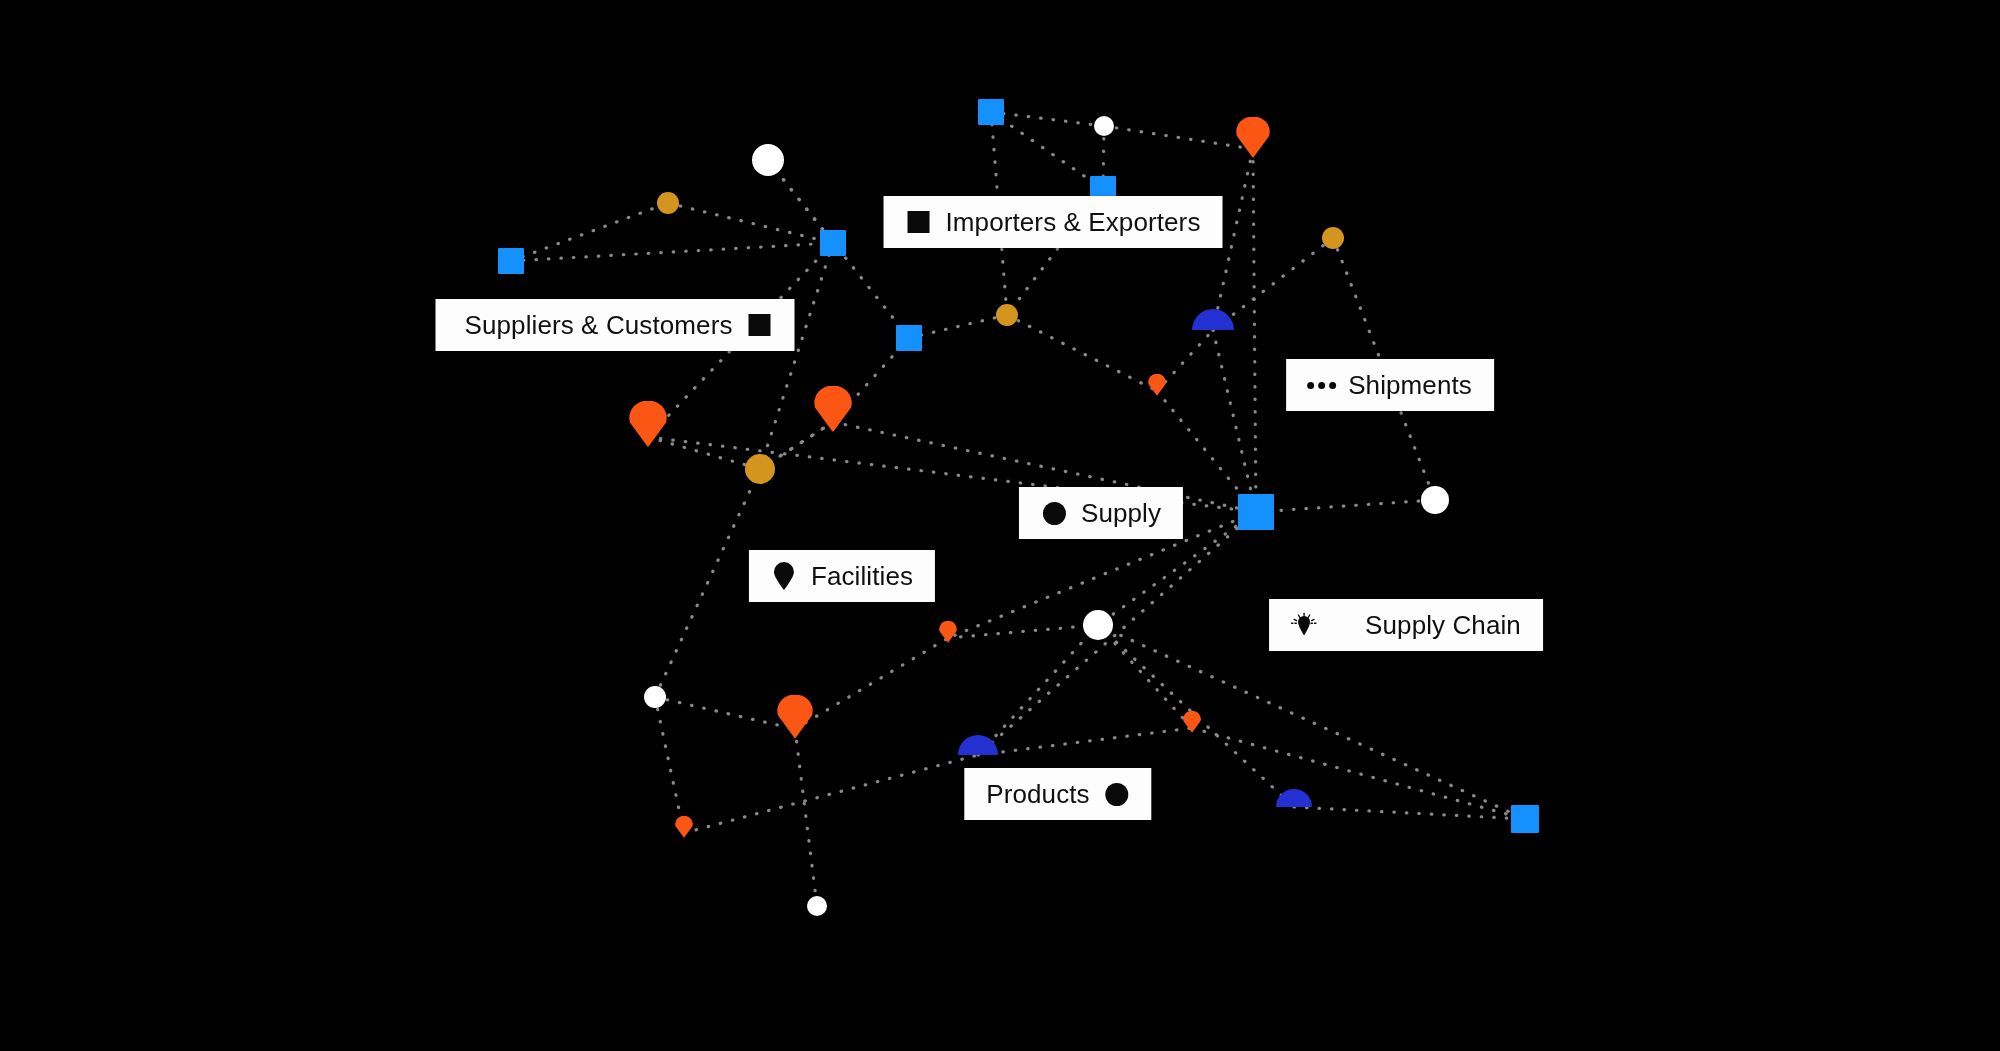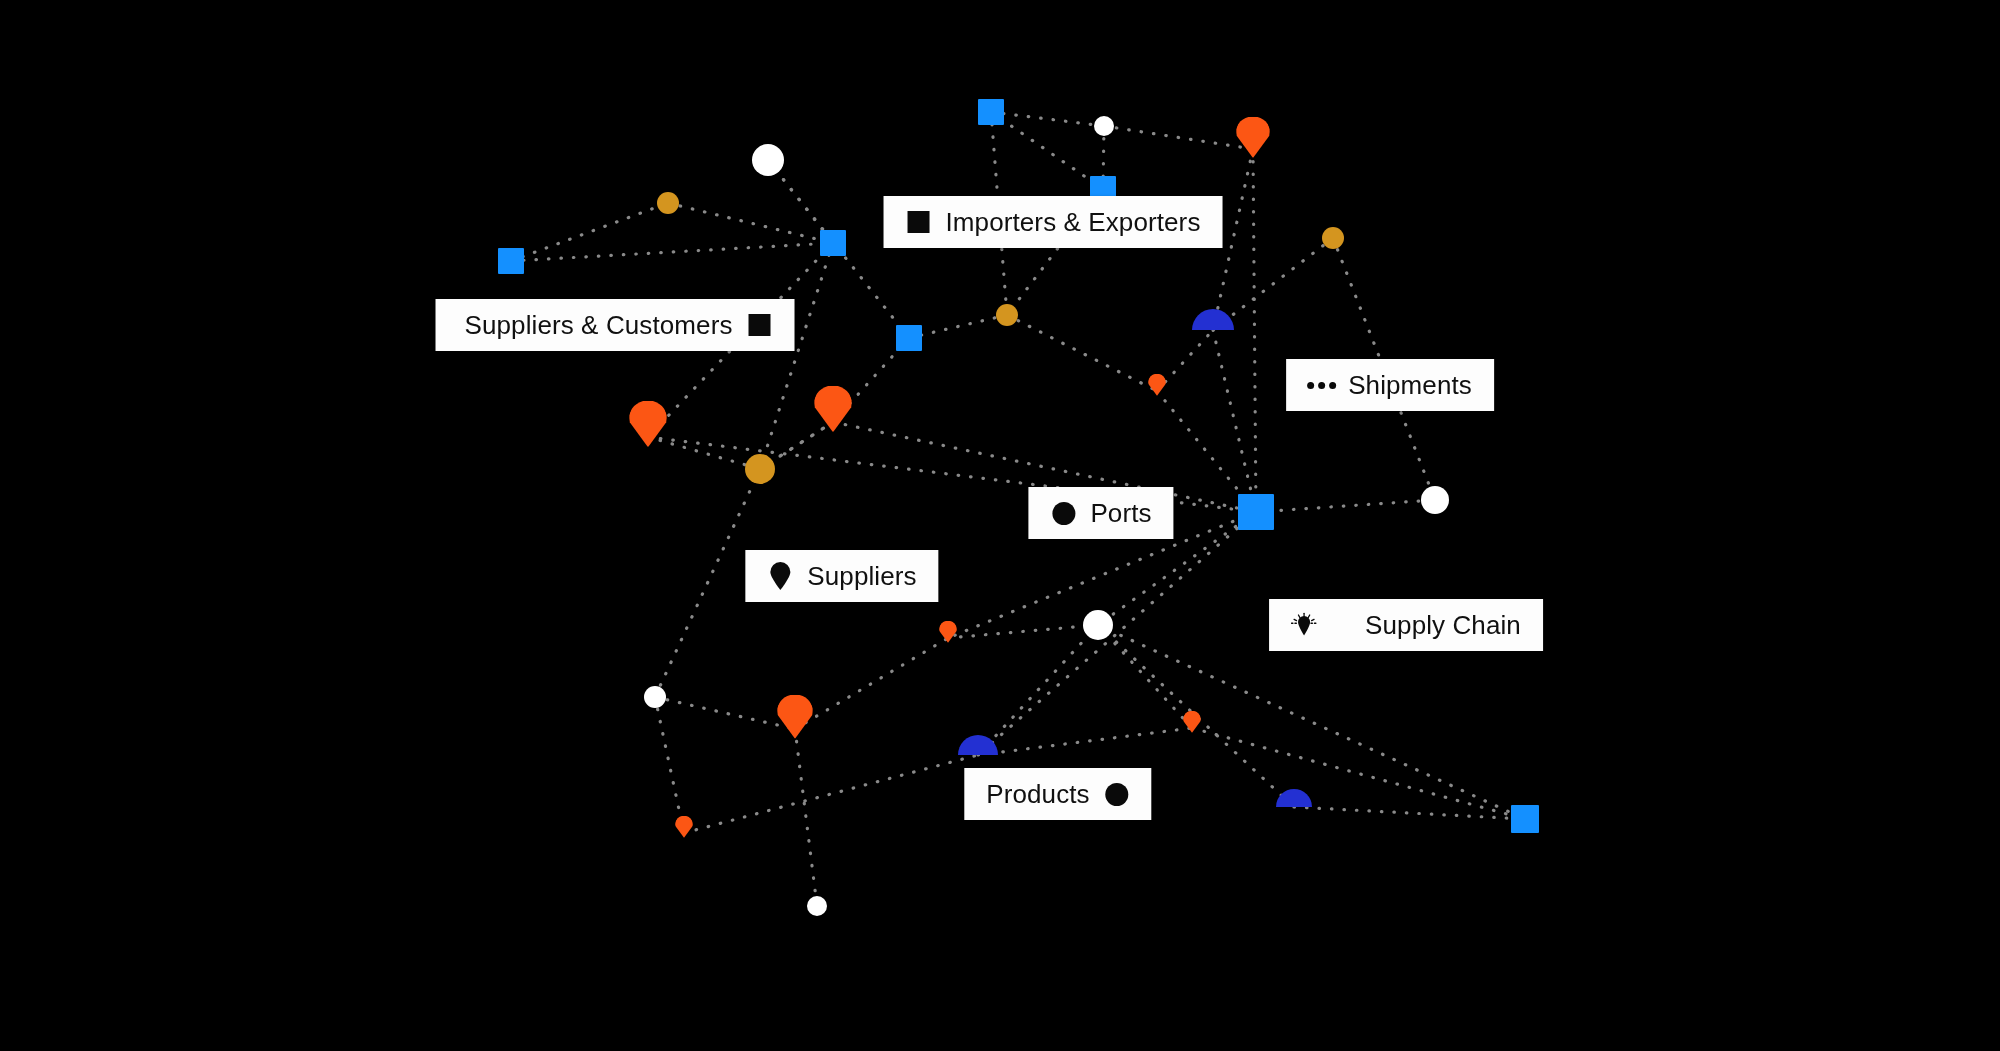--- a/index.html
+++ b/index.html
@@ -217,29 +217,29 @@
             <i></i>
             <i></i>
           </span>
         </span>
         <span class="chip-text">Shipments</span>
       </div>
       <div class="label-chip" style="left: 1101px; top: 513px;">
         <span class="chip-icon">
           <span class="ic-circle"></span>
         </span>
-        <span class="chip-text">Ports</span>
+        <span class="chip-text">Supply</span>
       </div>
       <div class="label-chip" style="left: 842px; top: 576px;">
         <span class="chip-icon">
           <svg width="22" height="28" viewBox="0 0 22 28">
             <path d="M11 28 C11 28 21 15.5 21 10 A10 10 0 0 0 1 10 C1 15.5 11 28 11 28 Z" fill="#0a0a0a"></path>
           </svg>
         </span>
-        <span class="chip-text">Suppliers</span>
+        <span class="chip-text">Facilities</span>
       </div>
       <div class="label-chip" style="left: 1406px; top: 625px; gap: 48px;">
         <span class="chip-icon">
           <svg width="30" height="28" viewBox="0 0 30 28">
             <path d="M15 26 C15 26 22 15 22 10.5 A7 7 0 0 0 8 10.5 C8 15 15 26 15 26 Z" fill="#0a0a0a"></path>
             <g stroke="#0a0a0a" stroke-width="1.5" stroke-linecap="round">
               <line x1="15" y1="0.5" x2="15" y2="4"></line>
               <line x1="8.5" y1="2.5" x2="10.2" y2="5.4"></line>
               <line x1="21.5" y1="2.5" x2="19.8" y2="5.4"></line>
               <line x1="3.5" y1="7.5" x2="6.3" y2="9"></line>

